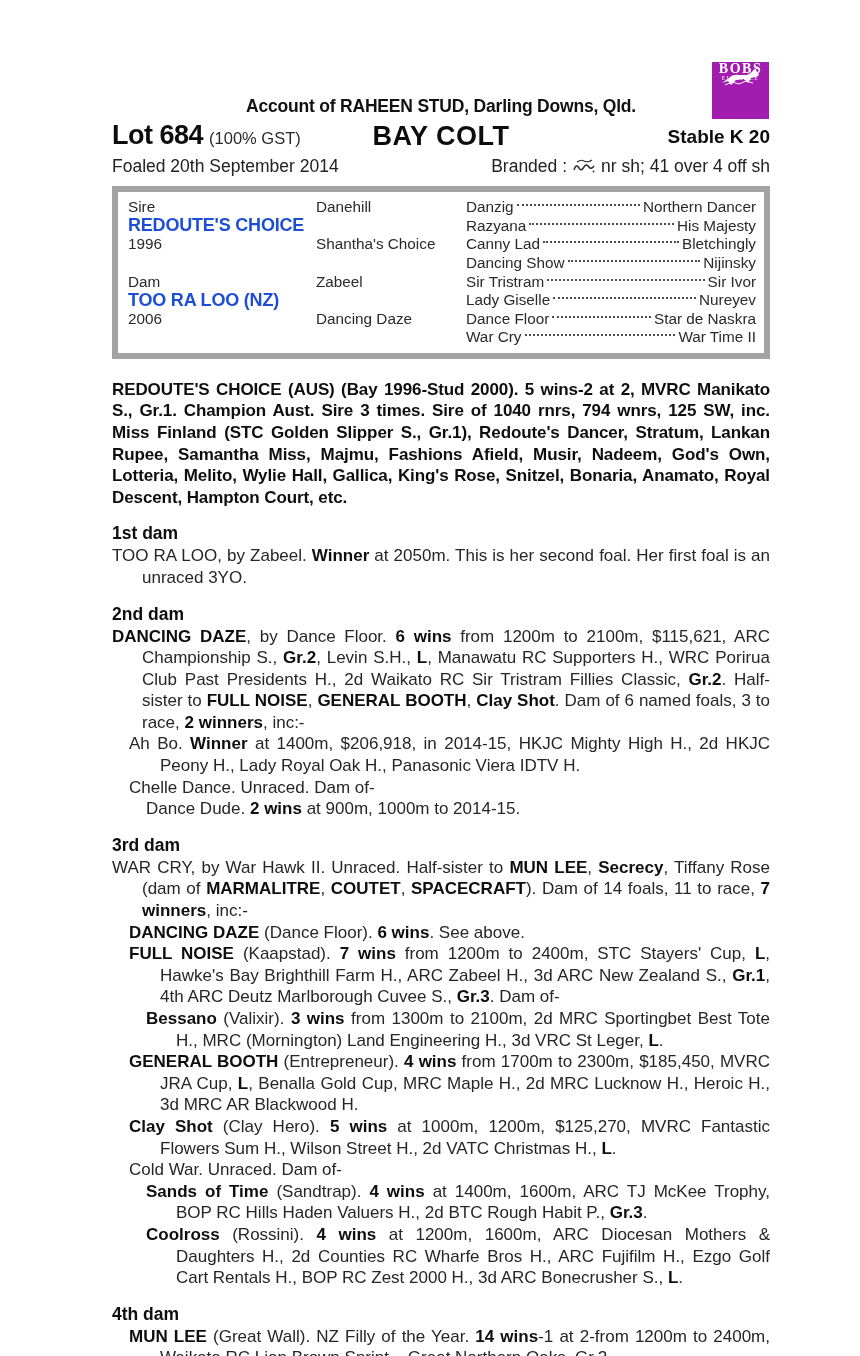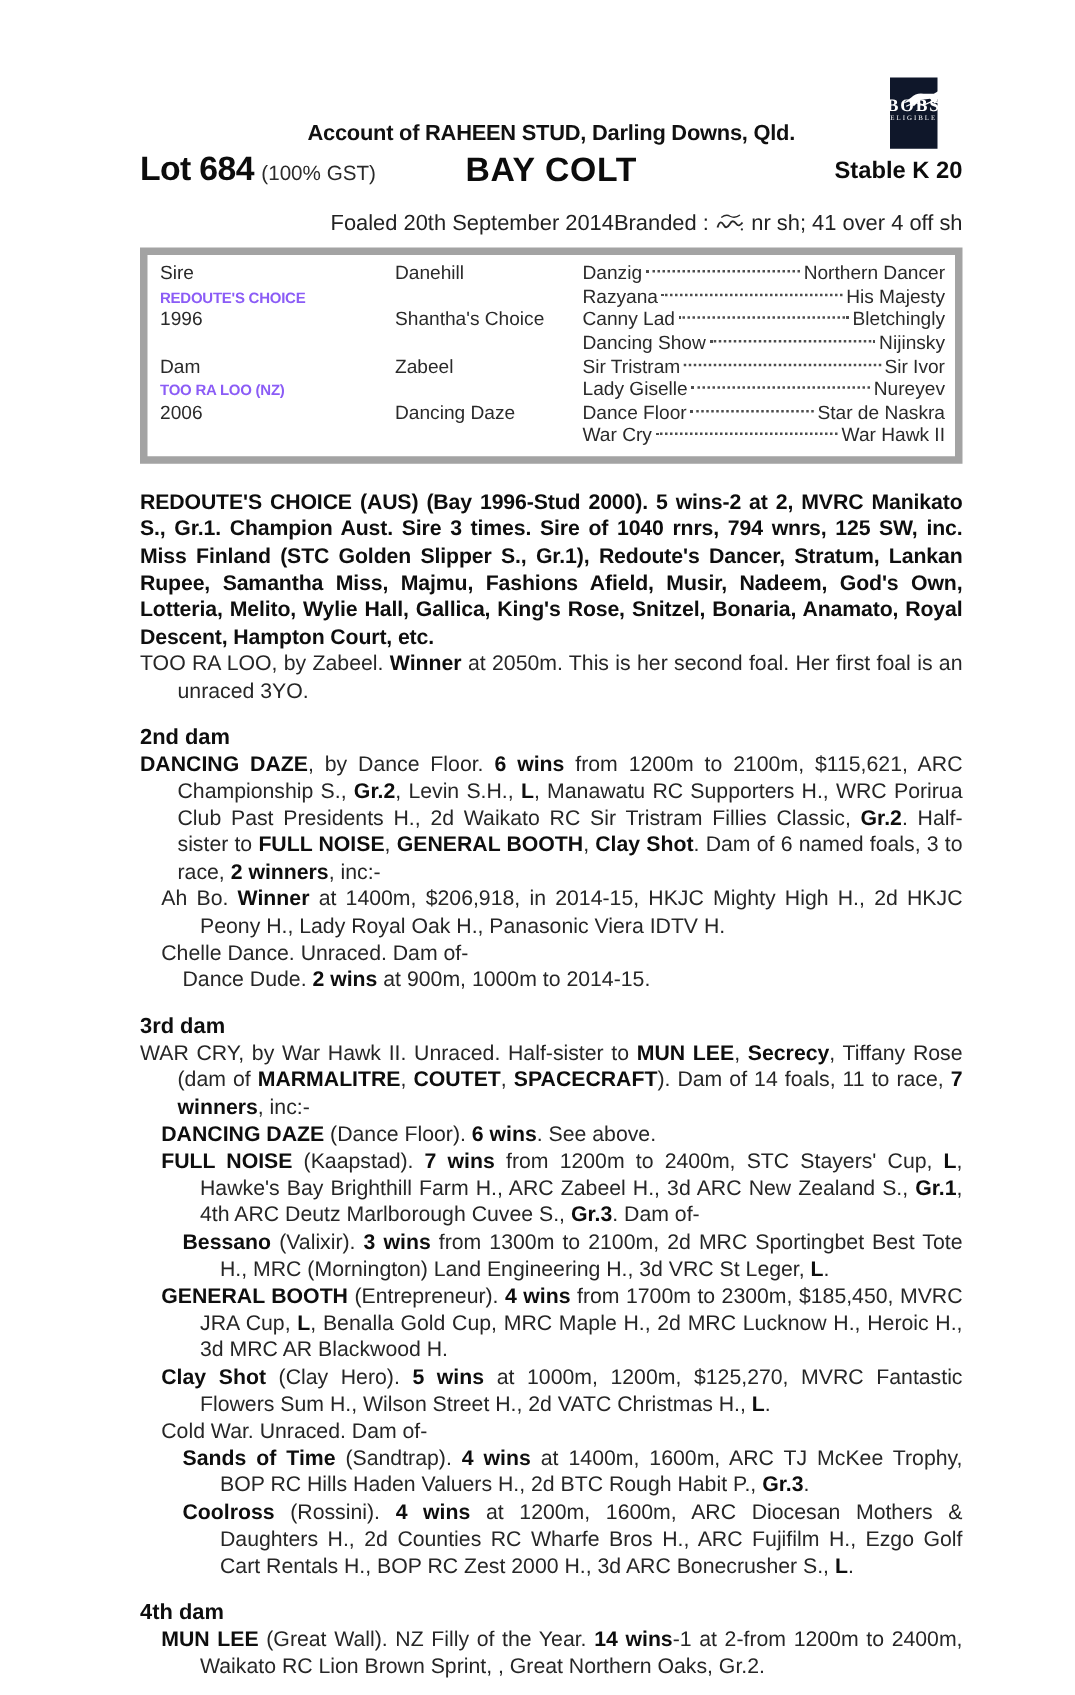--- a/index.html
+++ b/index.html
@@ -9,39 +9,39 @@
   }
   .content { position:absolute; left:112px; top:0; width:658px; }
 
   
   .account { margin-top:96px; text-align:center; font-weight:700; font-size:17.5px; letter-spacing:-0.2px; color:#111; }
   .lot-row { position:relative; margin-top:3px; height:34px; }
   .lot { font-size:27px; font-weight:800; letter-spacing:-0.5px; color:#0c0c0c; }
   .gst { font-size:16.5px; margin-left:6px; color:#2a2a2a; }
   .colt { position:absolute; left:50%; transform:translateX(-50%); top:1px; font-size:27px; font-weight:800; letter-spacing:0.5px; color:#0c0c0c; white-space:nowrap; }
   .stable { position:absolute; right:0; top:6px; font-size:19px; font-weight:700; color:#0c0c0c; }
-  .foaled-row { display:flex; justify-content:flex-end; align-items:center; font-size:17.5px; margin-top:14px; color:#222; }
+  .foaled-row { display:flex; justify-content:space-between; align-items:center; font-size:17.5px; margin-top:2px; color:#222; }
   .branded { display:inline-flex; align-items:center; gap:5px; }
   .brand-svg { display:inline-block; }
 
   
   .logo {
-    position:absolute; top:62px; left:712px; width:38px; height:57px; background:#0f172a;
-    color:#fff; display:flex; flex-direction:column; align-items:center; justify-content:center;
+    position:absolute; top:62px; left:712px; width:57px; height:57px; background:#a21caf;
+    color:#fff; display:flex; flex-direction:column; align-items:center; justify-content:flex-start;
     padding-bottom:4px; box-sizing:border-box;
   }
   .logo-horse { position:absolute; top:5px; left:8px; }
   .logo-title { font-family:"Liberation Serif", serif; font-weight:700; font-size:14px; line-height:13px; letter-spacing:1.5px; }
   .logo-sub { font-family:"Liberation Serif", serif; font-size:5.5px; line-height:7px; letter-spacing:1.6px; }
 
   
   .ped-box { border:6px solid #a3a3a3; margin-top:9px; padding:6px 8px 6px 10px; }
   .ped-row { display:flex; align-items:center; height:18.6px; font-size:15.3px; color:#2a2a2a; }
   .c1 { width:188px; flex:none; }
-  .c1.b { font-weight:800; font-size:12px; color:#8b5cf6; letter-spacing:-0.2px; }
+  .c1.b { font-weight:800; font-size:18px; color:#1d4ed8; letter-spacing:-0.2px; }
   .c2 { width:150px; flex:none; }
   .c3 { flex:1; display:flex; align-items:center; min-width:0; }
   .g3 { white-space:nowrap; }
   .g4 { white-space:nowrap; }
   .leader { flex:1; border-bottom:2px dotted #4d4d4d; margin:0 3px 4px 3px; min-width:12px; }
 
   
   .sire-para { margin:20px 0 0; font-weight:700; font-size:17px; line-height:21.6px; text-align:justify; color:#0e0e0e; letter-spacing:-0.1px; }
   .section-head { font-weight:700; font-size:17.5px; margin:15px 0 1px; color:#0e0e0e; }
   p.para { margin:0; font-size:17px; line-height:21.6px; text-align:justify; color:#262626; }
@@ -150,28 +150,29 @@
             <span class="leader"></span>
             <span class="g4">Star de Naskra</span>
           </span>
       </div>
       <div class="ped-row">
         <span class="c1"></span>
         <span class="c2"></span>
         <span class="c3">
             <span class="g3">War Cry</span>
             <span class="leader"></span>
-            <span class="g4">War Hawk II</span>
+            <span class="g4">War Time II</span>
           </span>
       </div>
     </div>
 
     <p class="sire-para">REDOUTE'S CHOICE (AUS) (Bay 1996-Stud 2000). 5 wins-2 at 2, MVRC Manikato S., Gr.1. Champion Aust. Sire 3 times. Sire of 1040 rnrs, 794 wnrs, 125 SW, inc. Miss Finland (STC Golden Slipper S., Gr.1), Redoute's Dancer, Stratum, Lankan Rupee, Samantha Miss, Majmu, Fashions Afield, Musir, Nadeem, God's Own, Lotteria, Melito, Wylie Hall, Gallica, King's Rose, Snitzel, Bonaria, Anamato, Royal Descent, Hampton Court, etc.</p>
 
     <div>
+      <div class="section-head">1st dam</div>
       <p class="para p-dam">TOO RA LOO, by Zabeel. <b>Winner</b> at 2050m. This is her second foal. Her first foal is an unraced 3YO.</p>
     </div>
 
     <div>
       <div class="section-head">2nd dam</div>
       <p class="para p-dam"><b>DANCING DAZE</b>, by Dance Floor. <b>6 wins</b> from 1200m to 2100m, $115,621, ARC Championship S., <b>Gr.2</b>, Levin S.H., <b>L</b>, Manawatu RC Supporters H., WRC Porirua Club Past Presidents H., 2d Waikato RC Sir Tristram Fillies Classic, <b>Gr.2</b>. Half-sister to <b>FULL NOISE</b>, <b>GENERAL BOOTH</b>, <b>Clay Shot</b>. Dam of 6 named foals, 3 to race, <b>2 winners</b>, inc:-</p>
       <p class="para p-foal">Ah Bo. <b>Winner</b> at 1400m, $206,918, in 2014-15, HKJC Mighty High H., 2d HKJC Peony H., Lady Royal Oak H., Panasonic Viera IDTV H.</p>
       <p class="para p-foal">Chelle Dance. Unraced. Dam of-</p>
       <p class="para p-sub">Dance Dude. <b>2 wins</b> at 900m, 1000m to 2014-15.</p>
     </div>

